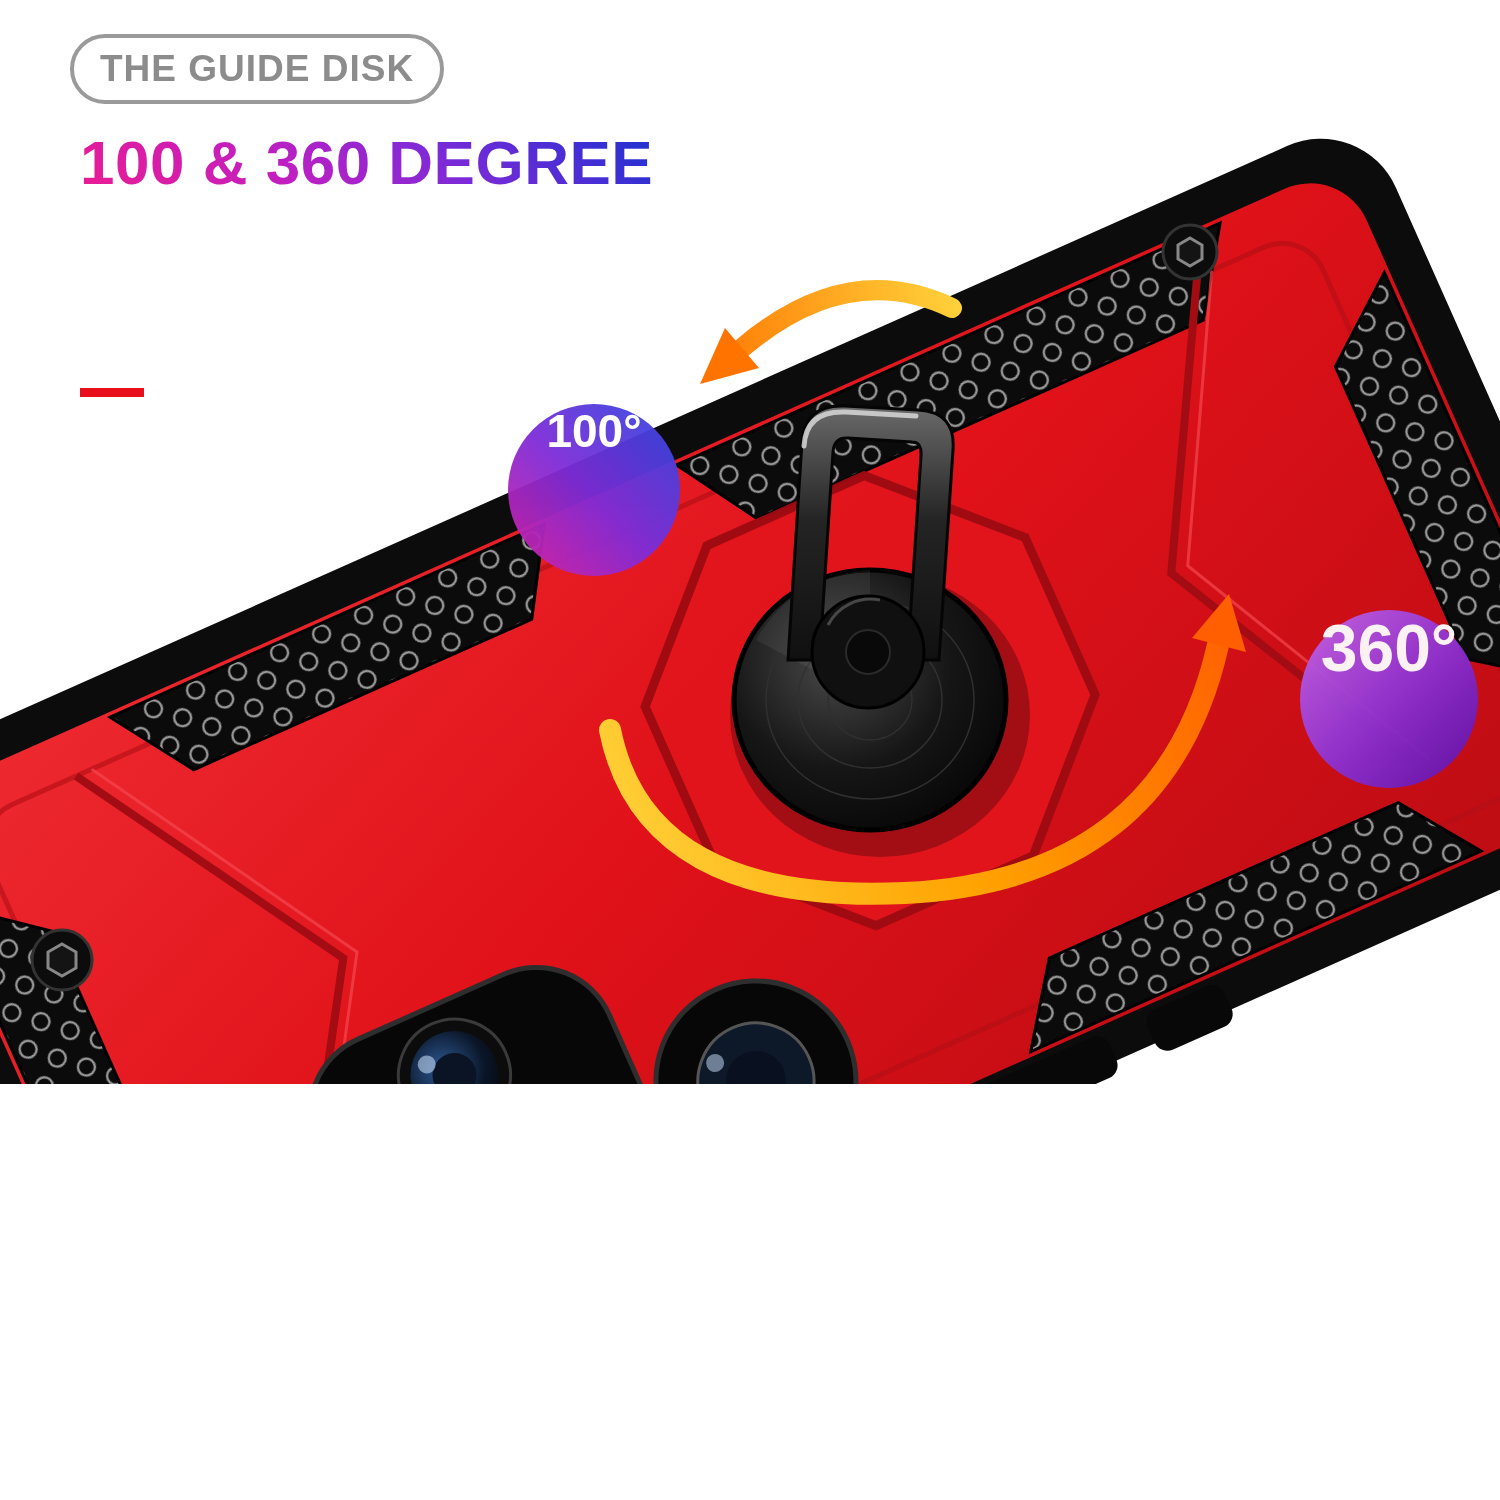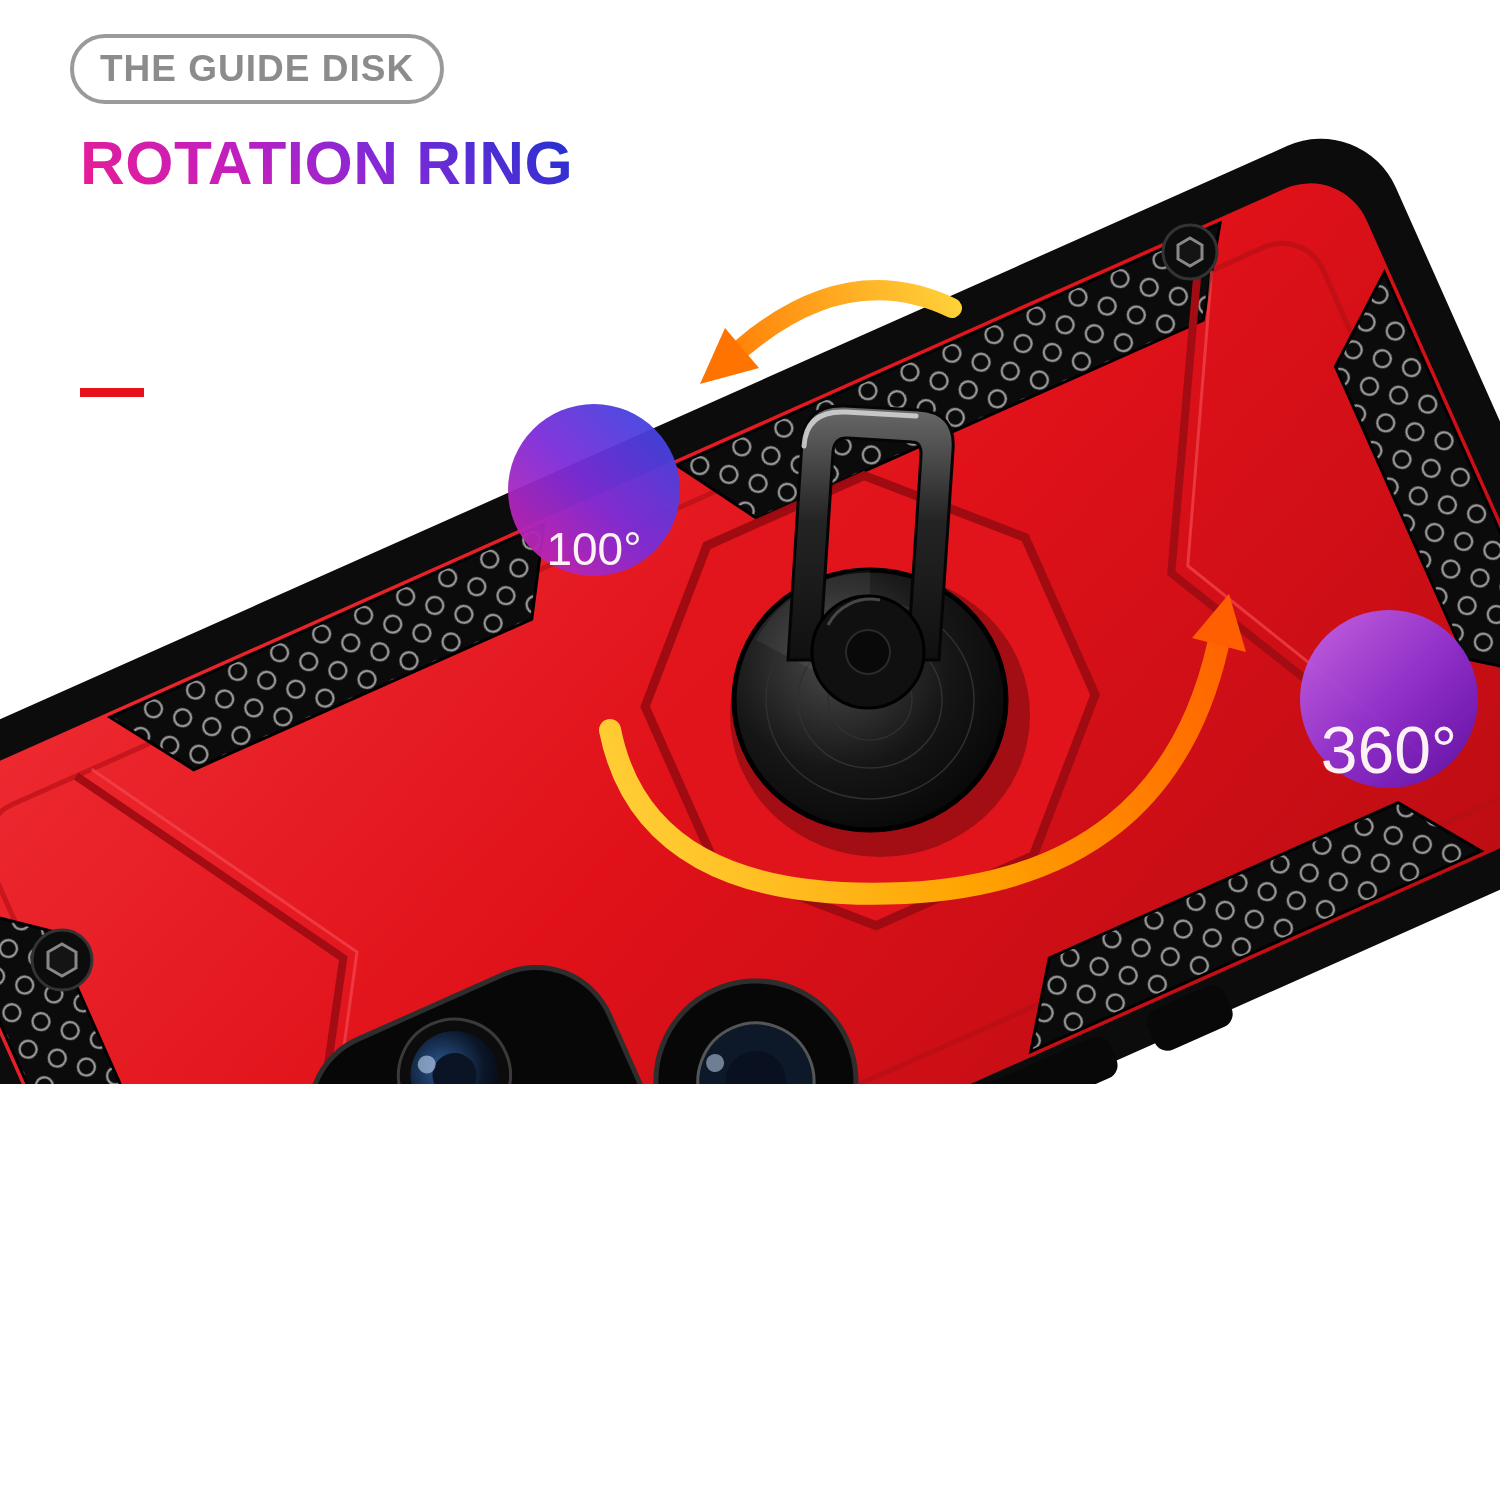--- a/index.html
+++ b/index.html
@@ -13,21 +13,21 @@
 
   .headline{position:absolute;left:80px;top:126px;z-index:3;
         font-size:62px;font-weight:700;line-height:1.18;letter-spacing:0.5px;
         background:linear-gradient(45deg,#ec1c90 0%,#c21fc0 35%,#7d2ad8 62%,#1b32d0 100%);
         -webkit-background-clip:text;background-clip:text;color:transparent;white-space:nowrap;}
 
   .accent-dash{position:absolute;left:80px;top:388px;width:64px;height:9px;
         background:#e8101c;z-index:3;}
 
   .angle-badge{position:absolute;z-index:3;border-radius:50%;display:flex;
-        align-items:flex-end;justify-content:center;color:#ffffff;font-weight:400;opacity:0.95;}
+        align-items:flex-start;justify-content:center;color:#ffffff;font-weight:700;opacity:0.95;}
   .badge-100{left:508px;top:404px;width:172px;height:172px;font-size:46px;
         background:linear-gradient(225deg,#2e4ae2 0%,#7e2cd8 52%,#d621a4 100%);}
   .badge-360{left:1300px;top:610px;width:178px;height:178px;font-size:66px;
         background:linear-gradient(135deg,#c667ea 0%,#8a2fd0 55%,#5c10a8 100%);}
 </style>
 </head>
 <body>
 
 <div class="stage">
 
@@ -188,21 +188,21 @@
     <path d="M 610,730 Q 645,905 905,893 Q 1165,880 1218,645" fill="none" stroke="url(#arrowGrad2)" stroke-width="22" stroke-linecap="round"></path>
     <polygon points="1229,594 1246,652 1192,638" fill="#ff5f00"></polygon>
   </g>
 </svg>
 
 <div class="pill">
   <span>THE GUIDE DISK</span>
 </div>
 
 <div class="headline">
-  <div>ROTATION RING</div>
+  <div>100 &amp; 360 DEGREE</div>
 </div>
 
 <div class="accent-dash"></div>
 
 <div class="angle-badge badge-100">
   <span>100°</span>
 </div>
 
 <div class="angle-badge badge-360">
   <span>360°</span>

